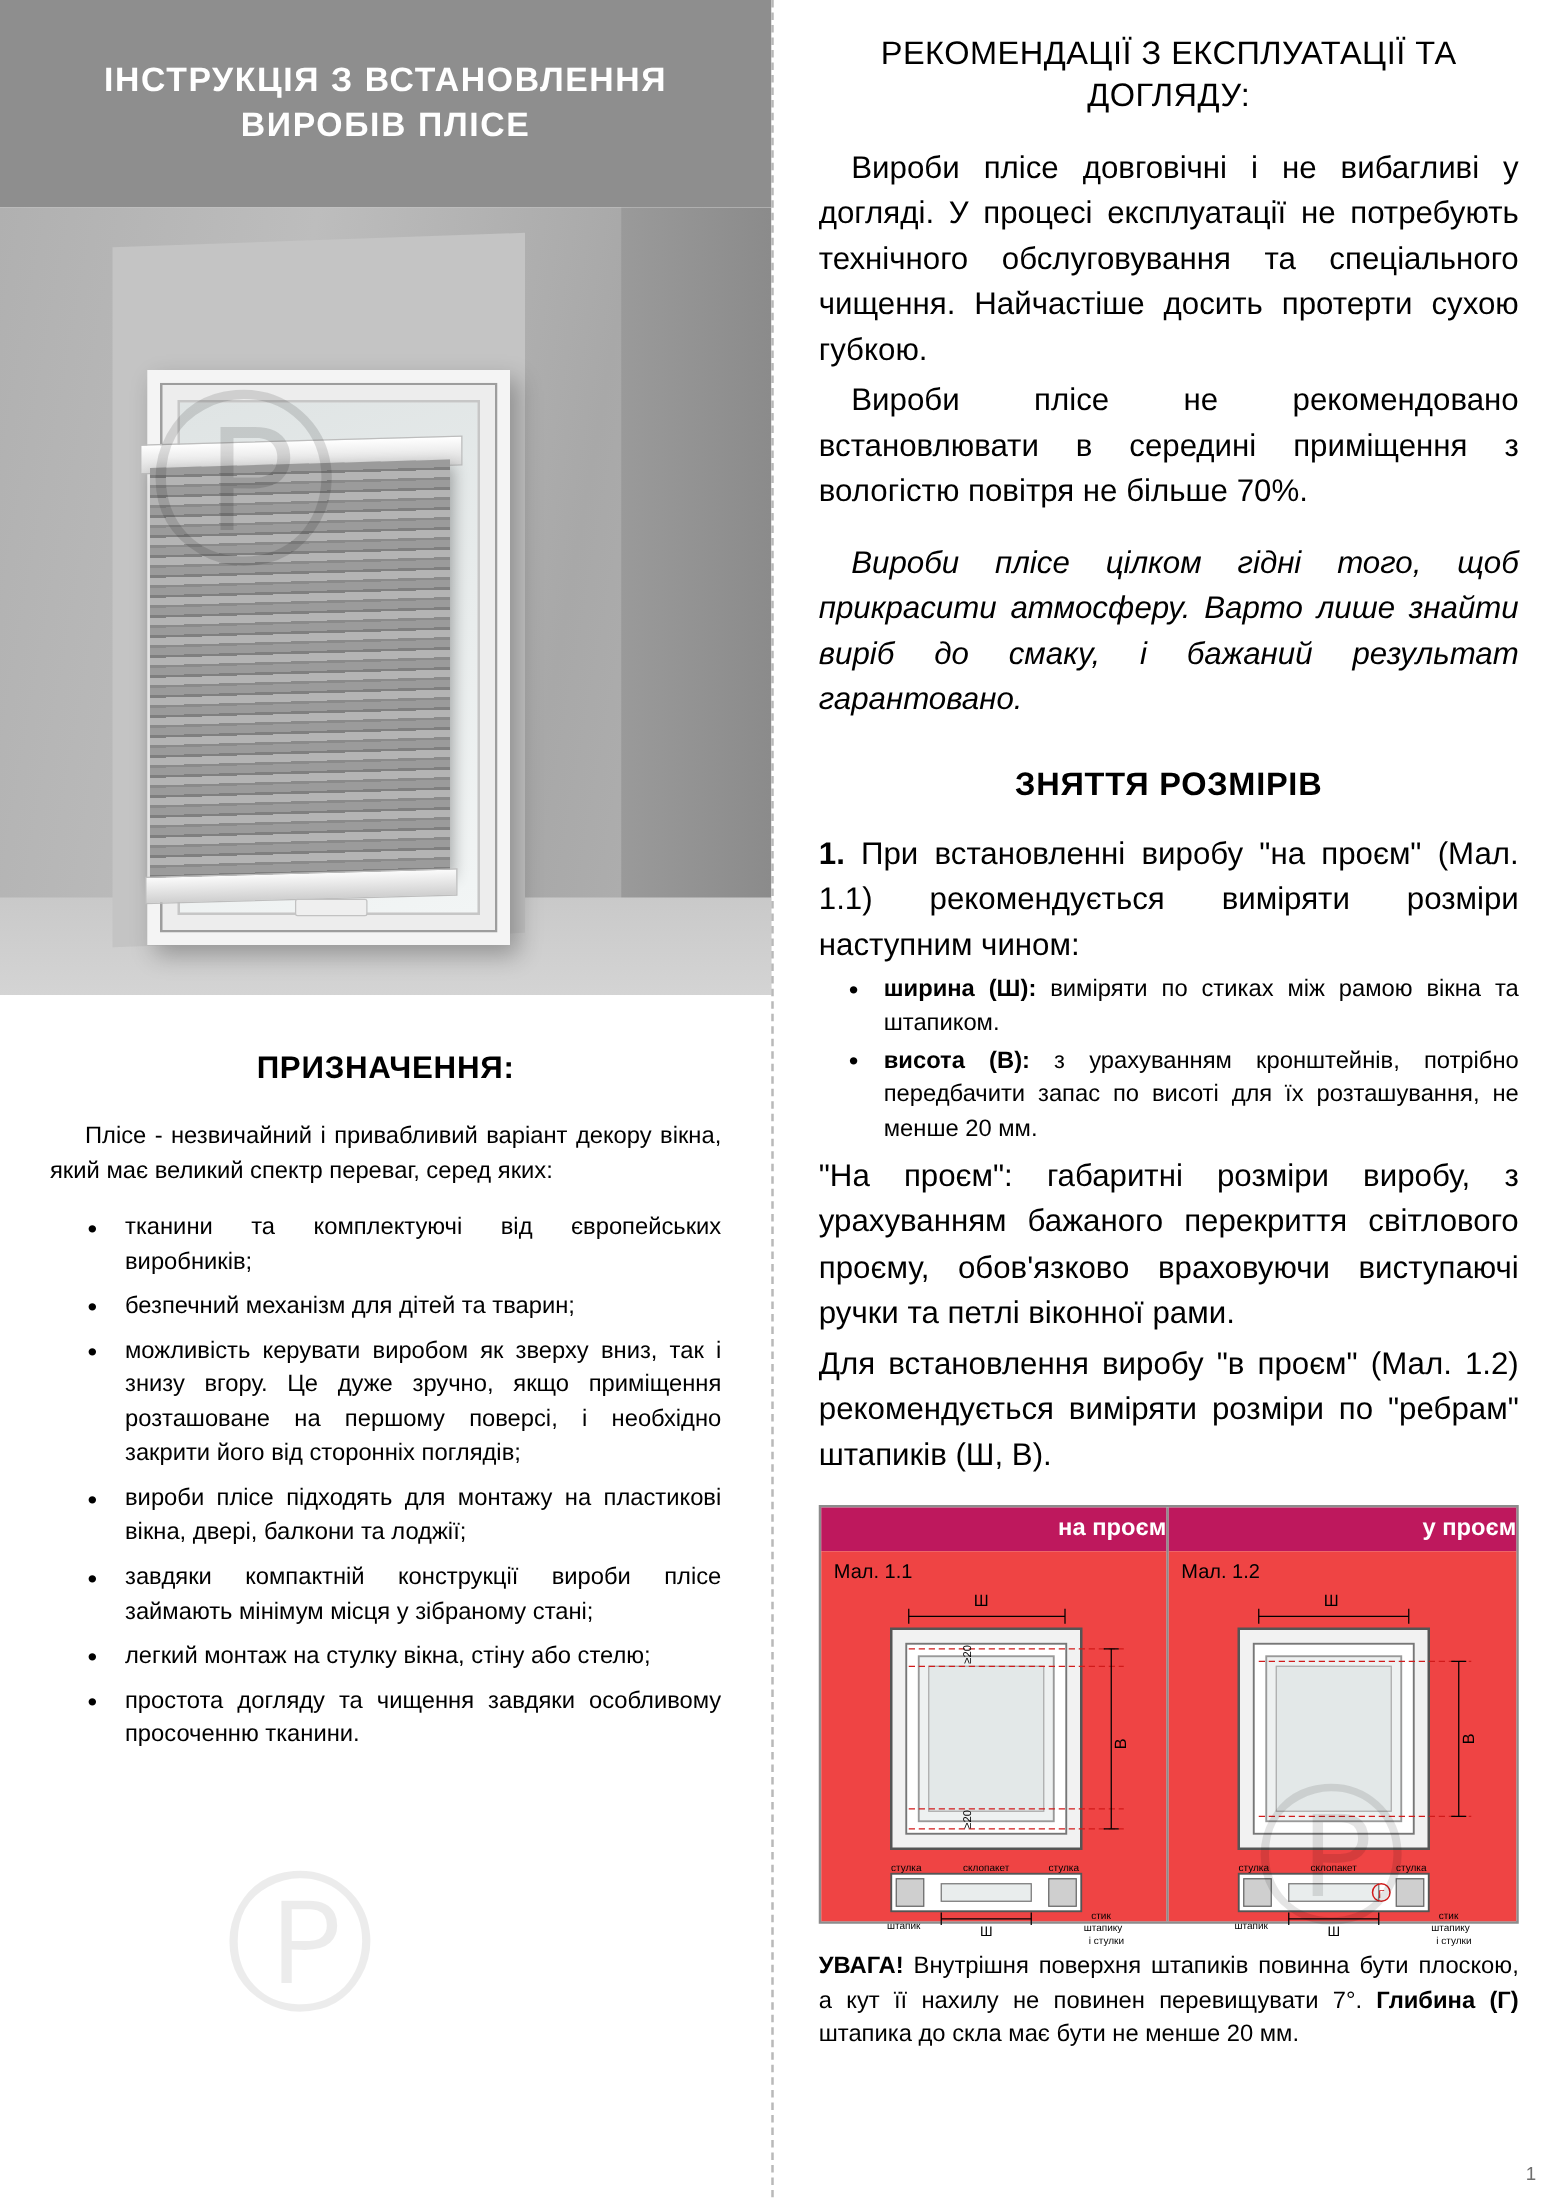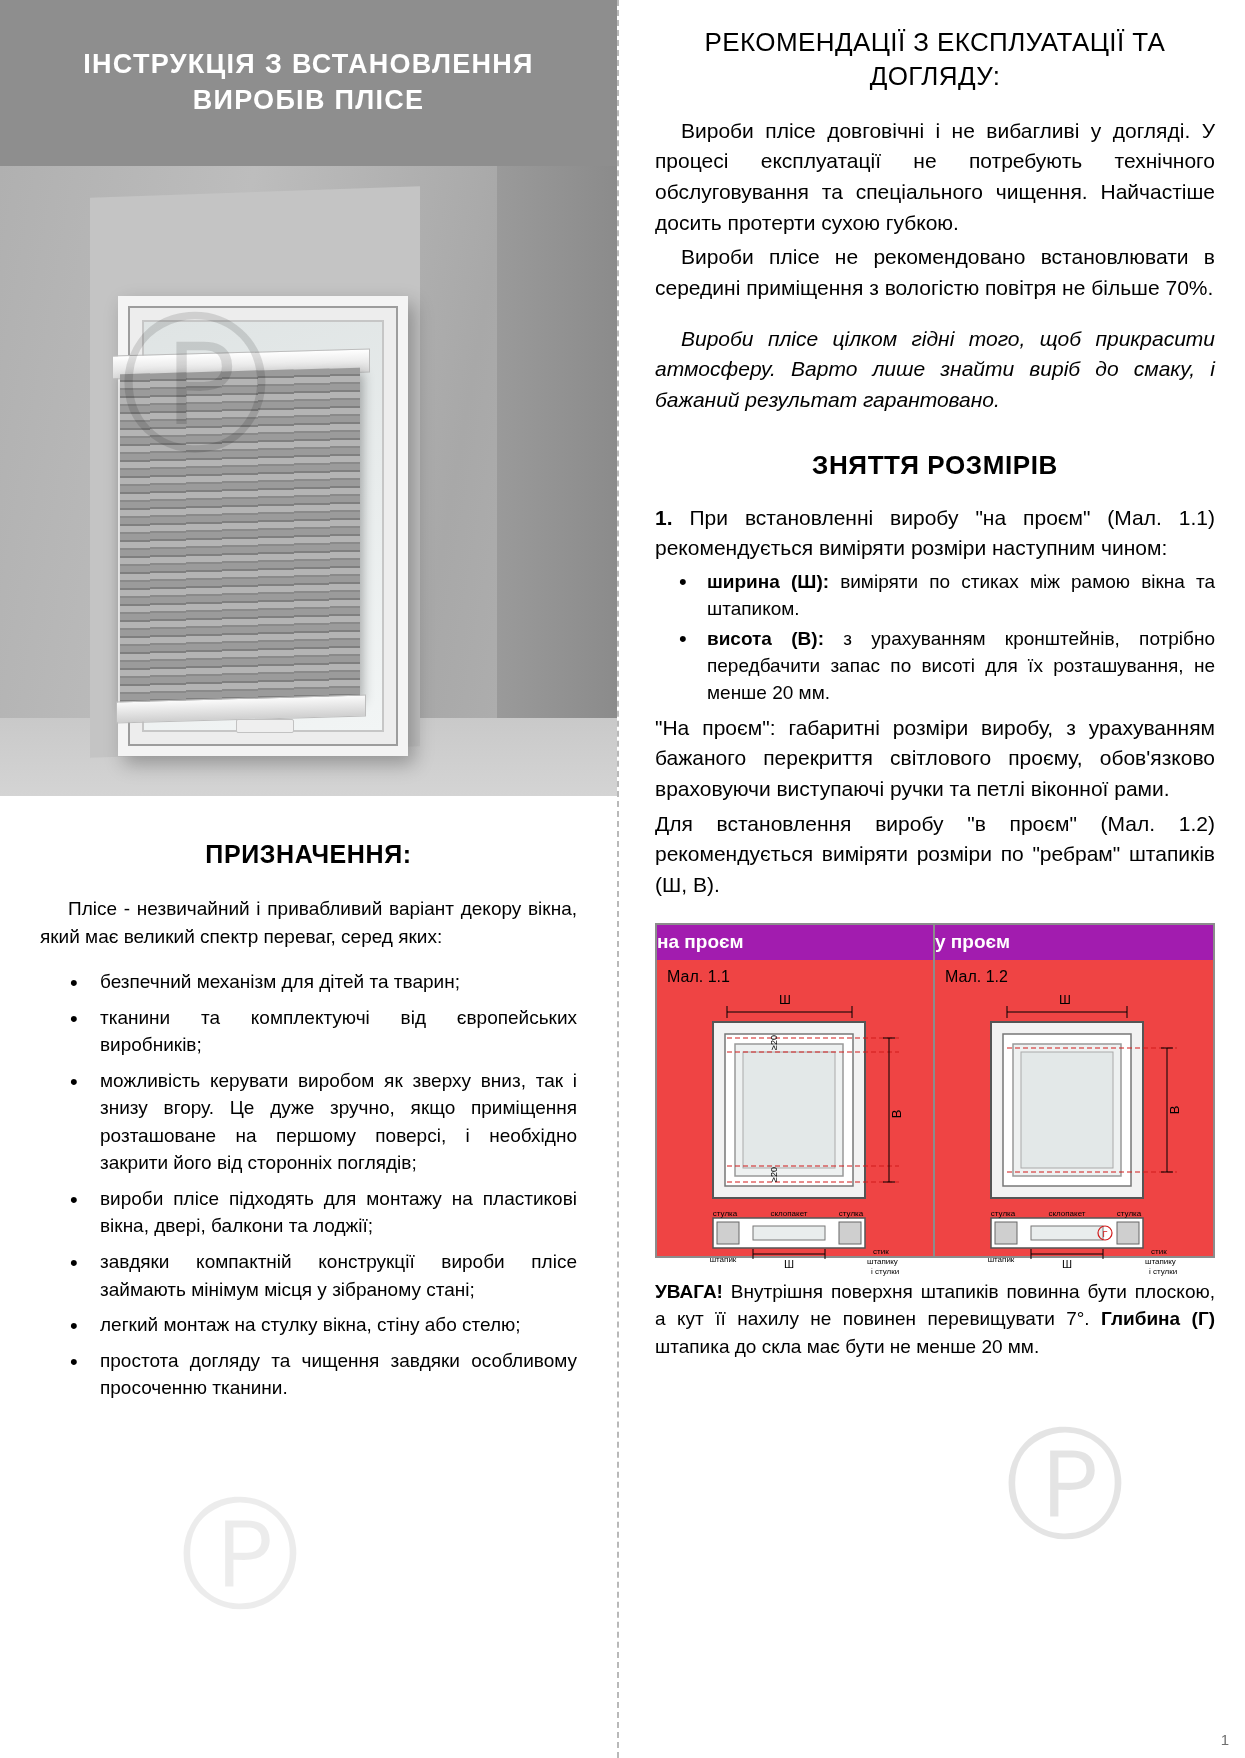--- a/index.html
+++ b/index.html
@@ -200,21 +200,21 @@
   }
   h2.right-sub {
     text-align: center;
     font-size: 26px;
     font-weight: bold;
     margin: 34px 0 22px 0;
     letter-spacing: .6px;
     text-transform: uppercase;
   }
   .rpara {
-    font-size: 21px;
+    font-size: 25px;
     line-height: 1.46;
     text-align: justify;
     margin: 0 0 4px 0;
   }
   .rpara.ind { text-indent: 26px; }
   .rpara.italic { font-style: italic; }
   .spacer { height: 16px; }
 
   .num-list { margin: 0 0 4px 0; }
   .rlist {
@@ -245,23 +245,23 @@
     gap: 0;
     border: 2px solid #8c8c8c;
   }
   .dia {
     width: 50%;
     position: relative;
     border-right: 2px solid #8c8c8c;
   }
   .dia:last-child { border-right: none; }
   .dia-head {
-    background: #a21caf;
+    background: #be185d;
     color: #fff;
-    text-align: left;
+    text-align: right;
     font-size: 19px;
     font-weight: bold;
     padding: 6px 0 7px 0;
   }
   .dia-body {
     background: #ef4444;
     height: 296px;
     position: relative;
     padding: 8px 10px;
   }
@@ -328,22 +328,22 @@
       <div class="pleat-stack"></div>
       <div class="rail-bottom"></div>
       <div class="handle"></div>
       <div class="wm wm-photo">Ⓟ</div>
     </div>
 
     <div class="left-body">
       <h2 class="section">ПРИЗНАЧЕННЯ:</h2>
       <p class="para indent">Пліcе - незвичайний і привабливий варіант декору вікна, який має великий спектр переваг, серед яких:</p>
       <ul class="bullets">
+        <li>тканини та комплектуючі від європейських виробників;</li>
         <li>безпечний механізм для дітей та тварин;</li>
-        <li>тканини та комплектуючі від європейських виробників;</li>
         <li>можливість керувати виробом як зверху вниз, так і знизу вгору. Це дуже зручно, якщо приміщення розташоване на першому поверсі, і необхідно закрити його від сторонніх поглядів;</li>
         <li>вироби пліcе підходять для монтажу на пластикові вікна, двері, балкони та лоджії;</li>
         <li>завдяки компактній конструкції вироби пліcе займають мінімум місця у зібраному стані;</li>
         <li>легкий монтаж на стулку вікна, стіну або стелю;</li>
         <li>простота догляду та чищення завдяки особливому просоченню тканини.</li>
       </ul>
     </div>
 
     <div class="wm wm-left2">Ⓟ</div>
   </div>

